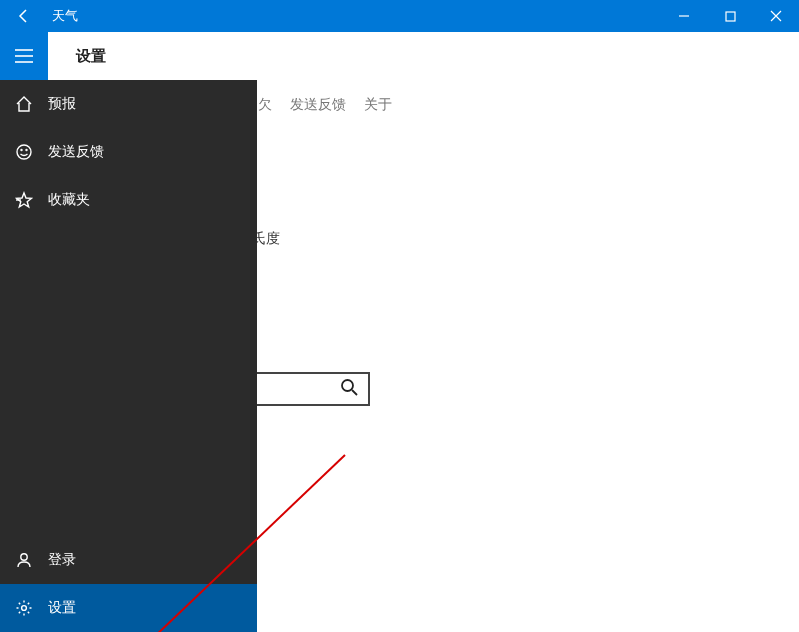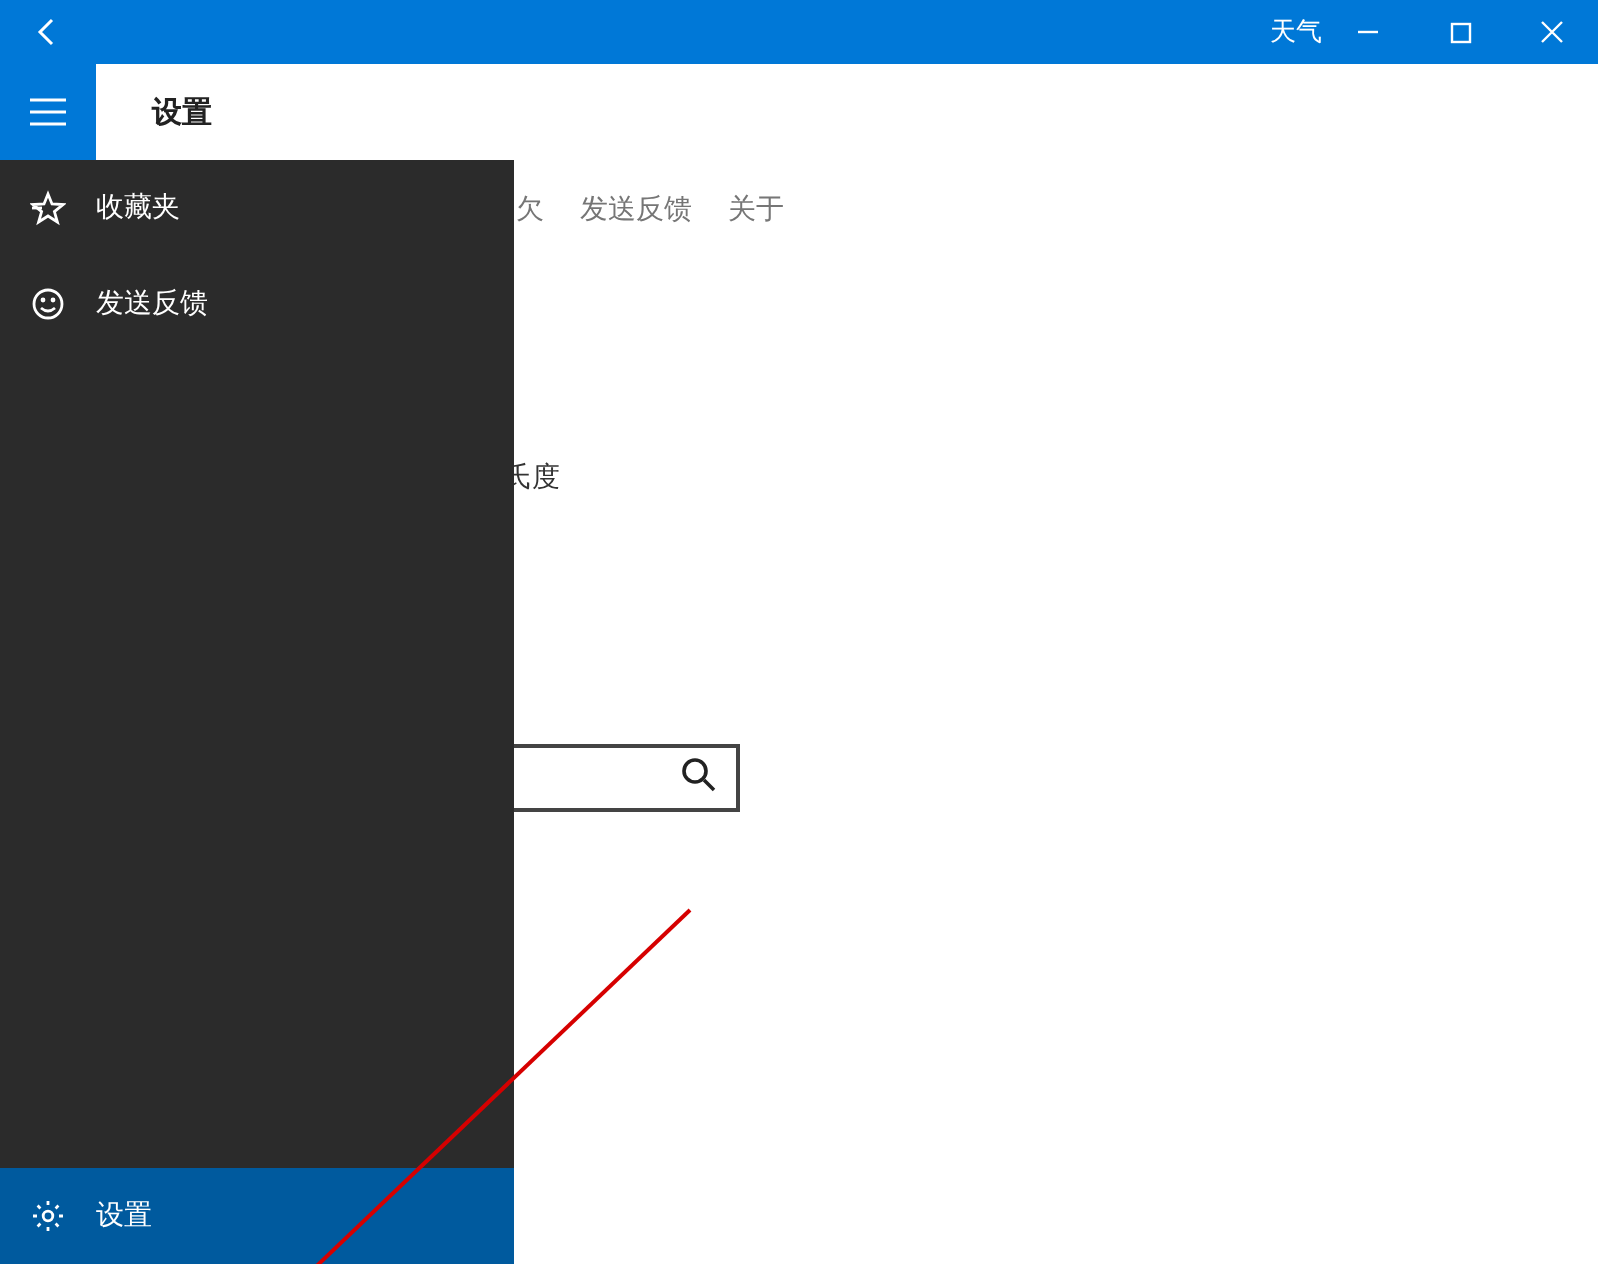--- a/index.html
+++ b/index.html
@@ -1,20 +1,20 @@
 <!DOCTYPE html>
 <html><head>
 <meta charset="utf-8">
 <style>
   * { margin: 0; padding: 0; box-sizing: border-box; }
   html, body { width: 799px; height: 632px; font-family: "Segoe UI", "Microsoft YaHei", sans-serif; overflow: hidden; background: #fff; }
   .window { width: 799px; height: 632px; display: flex; flex-direction: column; position: relative; }
   .titlebar { height: 32px; background: #0078d7; display: flex; align-items: center; color: #fff; }
   .tb-back { width: 48px; display:flex; align-items:center; justify-content:center; height:32px; }
-  .tb-title { font-size: 13px; padding-left: 4px; flex: 1; text-align: right; }
+  .tb-title { font-size: 13px; padding-left: 4px; flex: 1; }
   .tb-btn { width: 46px; height: 32px; display:flex; align-items:center; justify-content:center; }
   .tb-btn svg, .tb-back svg { stroke: #fff; }
   .header { height: 48px; display: flex; align-items: center; }
   .hamburger { width: 48px; height: 48px; background: #0078d7; display:flex; align-items:center; justify-content:center; }
   .header-title { font-size: 15px; font-weight: 600; color: #222; padding-left: 28px; }
 
   .content { position: relative; flex: 1; background: #fff; }
 
   .tabs { position:absolute; left: 258px; top: 16px; display:flex; gap: 18px; color:#767676; font-size:14px; }
   .tabs > div { white-space: nowrap; }
@@ -90,40 +90,57 @@
             <circle cx="7.5" cy="7.5" r="5.5"></circle>
             <line x1="12" y1="12" x2="17" y2="17"></line>
           </svg>
       </span>
     </div>
 
     <div class="nav">
       <div class="nav-item">
         <span class="nav-icon">
           <svg width="18" height="18" viewBox="0 0 18 18">
-              <path d="M9 2 L11 7 L16.5 7.3 L12.2 10.8 L13.7 16 L9 13 L4.3 16 L5.8 10.8 L1.5 7.3 L7 7 Z"></path>
-              <line x1="1" y1="9" x2="6" y2="9"></line>
+              <path d="M2 9 L9 2 L16 9 M4 8 V16 H14 V8"></path>
             </svg>
         </span>
-        <span>收藏夹</span>
+        <span>预报</span>
       </div>
       <div class="nav-item">
         <span class="nav-icon">
           <svg width="18" height="18" viewBox="0 0 18 18">
               <circle cx="9" cy="9" r="7"></circle>
               <circle cx="6.5" cy="7" r="0.5" fill="#fff"></circle>
               <circle cx="11.5" cy="7" r="0.5" fill="#fff"></circle>
               <path d="M5.5 11 Q9 14 12.5 11"></path>
             </svg>
         </span>
         <span>发送反馈</span>
       </div>
+      <div class="nav-item">
+        <span class="nav-icon">
+          <svg width="18" height="18" viewBox="0 0 18 18">
+              <path d="M9 2 L11 7 L16.5 7.3 L12.2 10.8 L13.7 16 L9 13 L4.3 16 L5.8 10.8 L1.5 7.3 L7 7 Z"></path>
+              <line x1="1" y1="9" x2="6" y2="9"></line>
+            </svg>
+        </span>
+        <span>收藏夹</span>
+      </div>
 
       <div class="nav-spacer"></div>
 
+      <div class="nav-item">
+        <span class="nav-icon">
+          <svg width="18" height="18" viewBox="0 0 18 18">
+              <circle cx="9" cy="6" r="3.2"></circle>
+              <path d="M3 16 Q3 11 9 11 Q15 11 15 16"></path>
+            </svg>
+        </span>
+        <span>登录</span>
+      </div>
       <div class="nav-item selected">
         <span class="nav-icon">
           <svg width="18" height="18" viewBox="0 0 18 18">
               <circle cx="9" cy="9" r="2.4"></circle>
               <path d="M9 1.5 V3.5 M9 14.5 V16.5 M1.5 9 H3.5 M14.5 9 H16.5 M3.8 3.8 L5.2 5.2 M12.8 12.8 L14.2 14.2 M14.2 3.8 L12.8 5.2 M5.2 12.8 L3.8 14.2"></path>
             </svg>
         </span>
         <span>设置</span>
       </div>
     </div>

